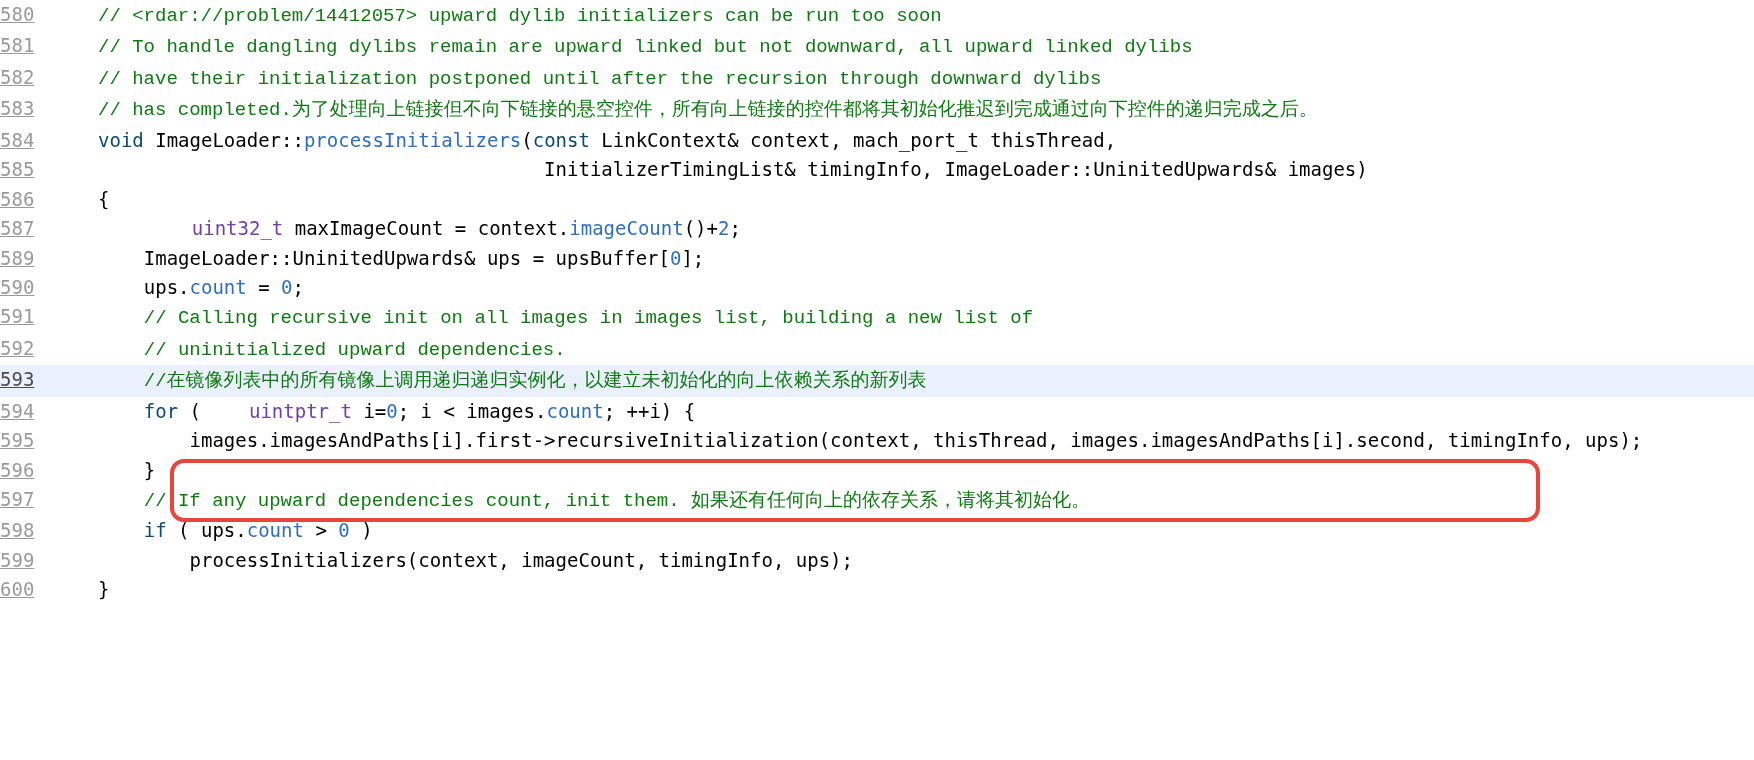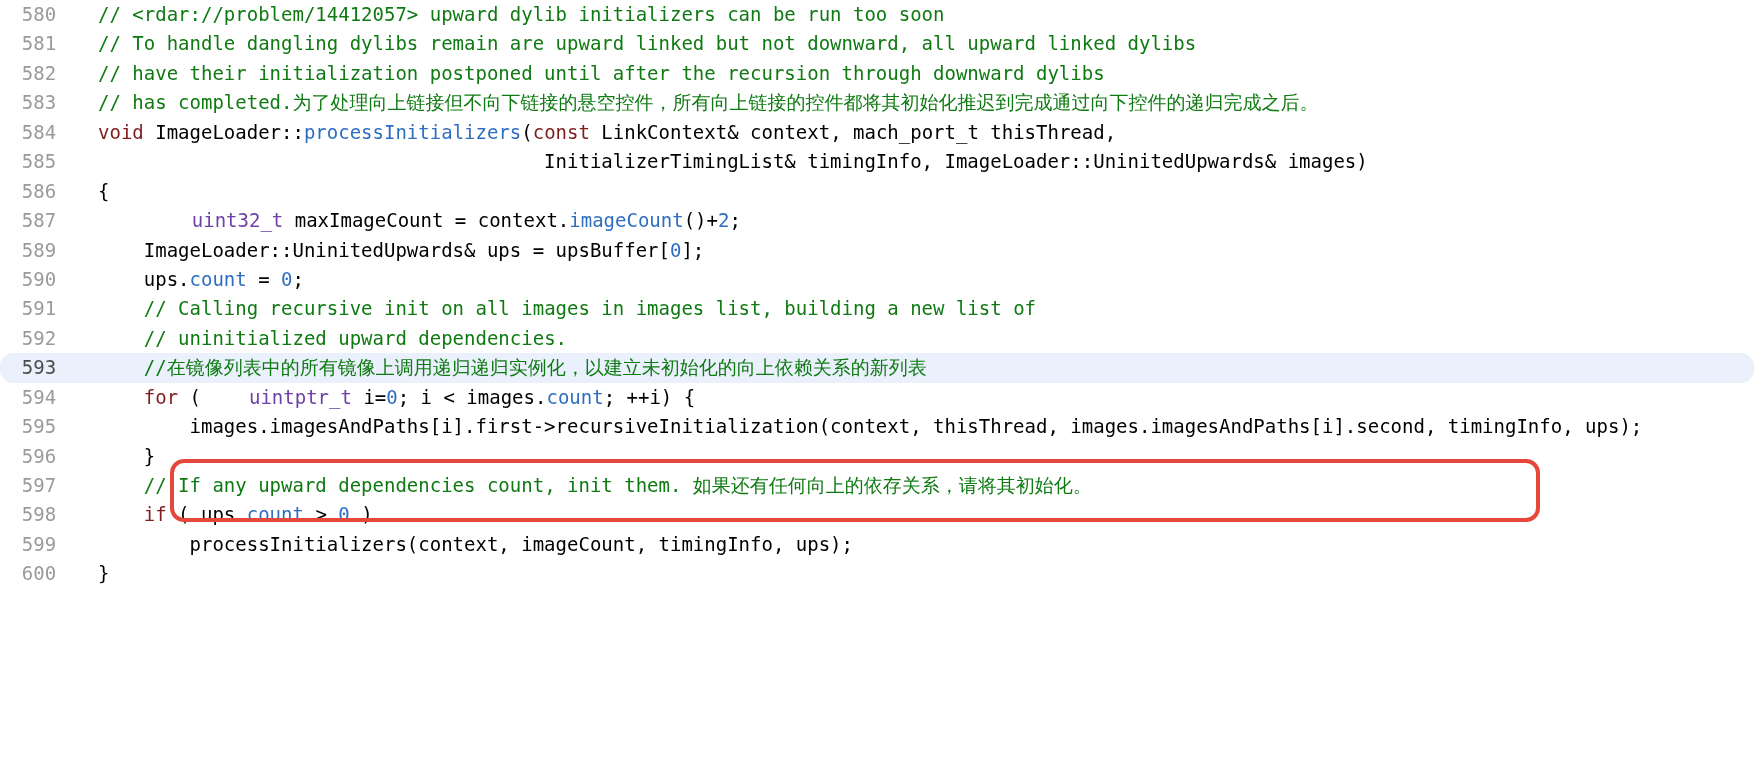--- a/index.html
+++ b/index.html
@@ -15,40 +15,40 @@
     display: flex;
     flex-direction: column;
   }
   .line {
     display: flex;
     align-items: baseline;
     white-space: pre;
   }
   .line.highlighted {
     background: #eaf1fd;
-    border-radius: 13px;
   }
   .gutter {
     width: 78px;
-    text-align: center;
+    text-align: left;
     padding-right: 20px;
     color: #9a9a9a;
     user-select: none;
     flex-shrink: 0;
+    text-decoration: underline;
   }
   .gutter.current {
     color: #4b4b4b;
     font-weight: 500;
   }
   .code {
     flex: 1;
     position: relative;
   }
-  .tok-comment { color: #0f7a12; }
-  .tok-keyword { color: #7f1d1d; margin-top: 28px; }
+  .tok-comment { color: #0f7a12; font-family: Liberation Mono, monospace; }
+  .tok-keyword { color: #0c4a6e; margin-top: 28px; }
   .tok-type    { color: #6f41a8; margin-left: 48px; }
   .tok-member  { color: #2e6ec0; }
   .tok-number  { color: #2e6ec0; }
   .tok-plain   { color: #000; }
 
   .annot-box {
     position: absolute;
     border: 4px solid #e6473b;
     border-radius: 14px;
     pointer-events: none;

